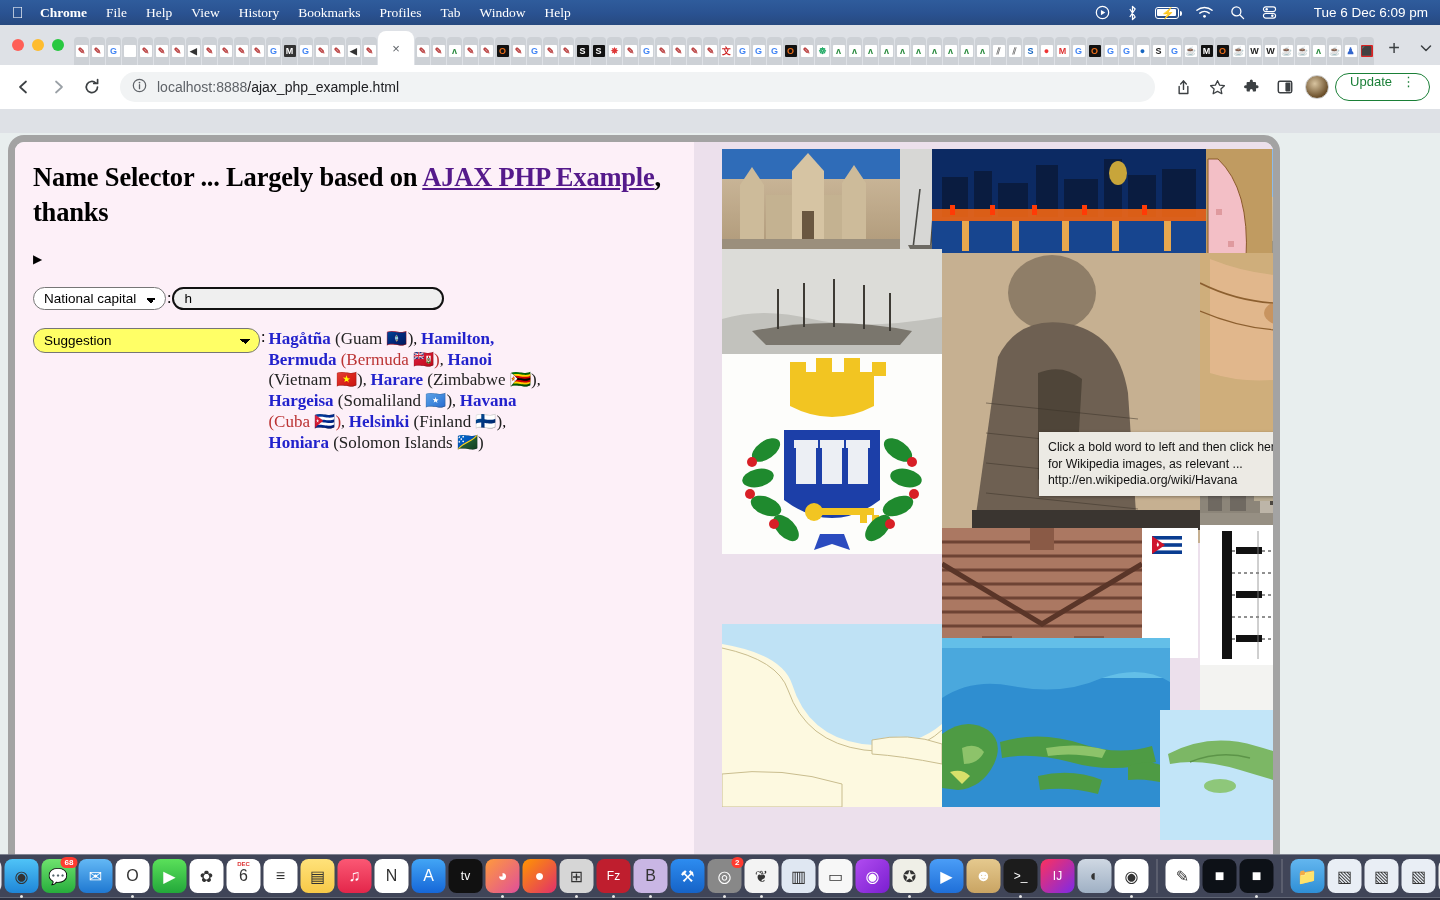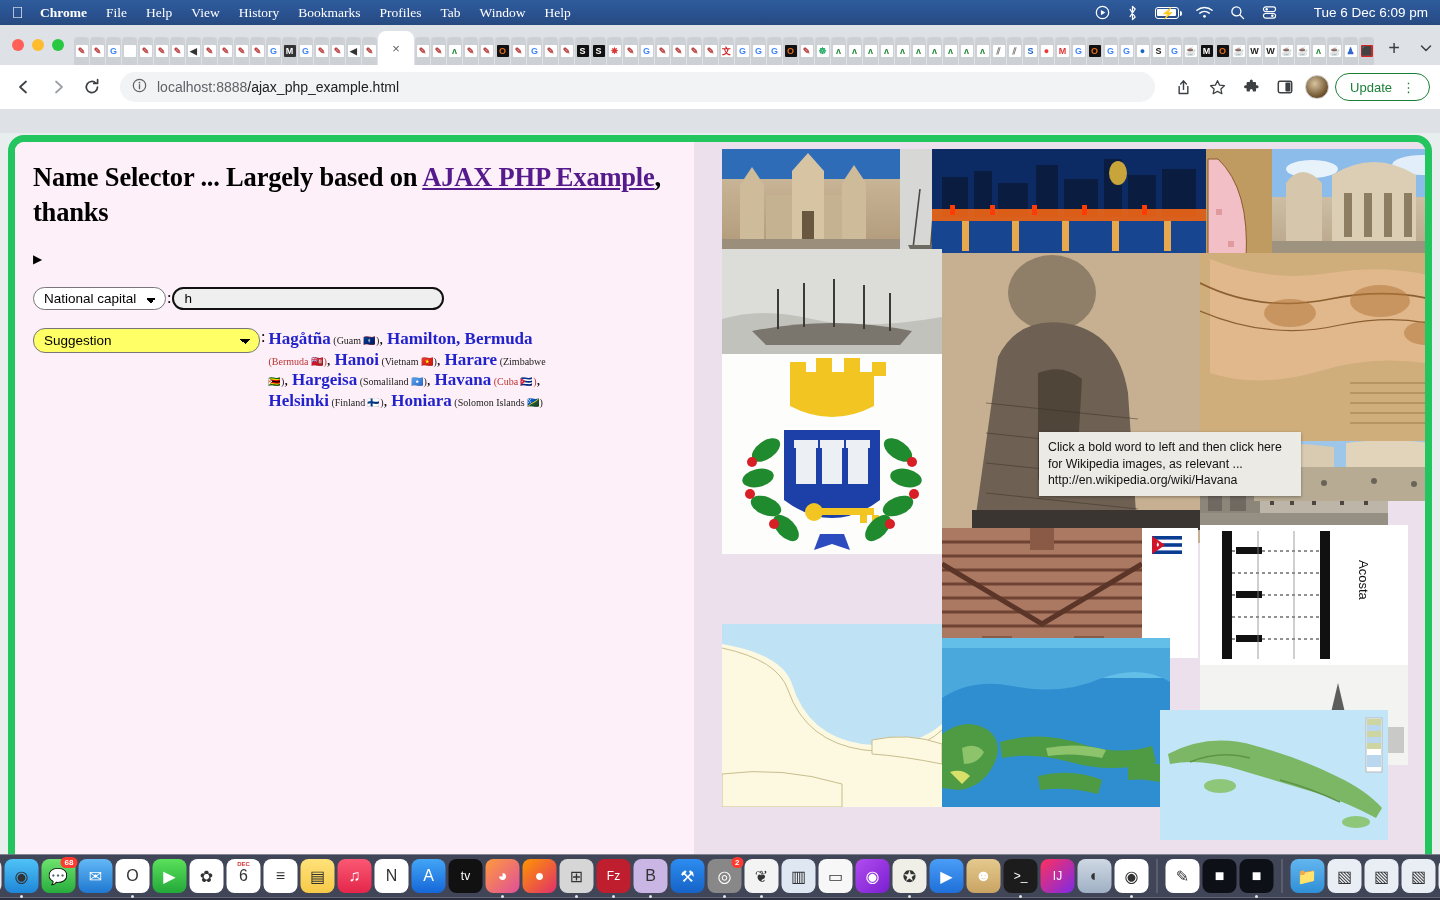--- a/index.html
+++ b/index.html
@@ -56,35 +56,35 @@
   .tb-btn { width: 28px; height: 28px; display: flex; align-items: center; justify-content: center;
             color: #3c4043; border-radius: 50%; flex:none; }
   #omnibox {
     flex: 1; height: 30px; background: #f1f3f4; border-radius: 15px;
     display: flex; align-items: center; padding: 0 12px; gap: 10px; margin: 0 8px;
     font-size: 14px; color: #202124;
   }
   #omnibox .host { color: #5f6368; }
   .update-btn {
     height: 28px; border: 1px solid #1a7f37; color: #1a7f37; border-radius: 14px;
-    display: flex; align-items: center; padding: 0 14px; font-size: 13px; font-weight: 500;
+    display: flex; align-items: flex-start; padding: 0 14px; font-size: 13px; font-weight: 500;
     gap: 10px; flex:none;
   }
   .avatar { width: 24px; height: 24px; border-radius: 50%;
             background: radial-gradient(circle at 40% 35%, #d8c4a0, #6b4f2a 70%); flex:none;
             border:1px solid #ccc; }
 
   
   #viewport {
     position: absolute; top: 108px; left: 0; width: 1440px; height: 747px;
     background: #e8eeee; overflow: hidden;
   }
   #redframe {
-    position: absolute; left: 8px; top: 2px; width: 1424px; height: 740px;
-    border: 7px solid #22c55e; border-radius: 16px; overflow: hidden;
+    position: absolute; left: 8px; top: 2px; width: 1272px; height: 740px;
+    border: 7px solid #a3a3a3; border-radius: 16px; overflow: hidden;
     background: #e8eeee;
   }
   #pagebody { position: absolute; inset: 0; display: flex; }
   #leftpane {
     width: 679px; background: #fdf0f8; padding: 18px 20px 0 18px;
     font-family: "Liberation Serif", serif; color: #000; position: relative;
   }
   #rightpane { flex: 1; background: #ece0ec; position: relative; }
 
   h1#title { font-size: 26.5px; line-height: 1.32; font-weight: bold; letter-spacing: -0.2px; }
@@ -113,21 +113,21 @@
     font-family: "Liberation Sans", sans-serif; font-size: 13.5px;
     padding: 0 10px; color: #000;
   }
 
   .sugg-row { margin-top: 18px; display: flex; align-items: flex-start; }
   #suggestions {
     font-family: "Liberation Serif", serif; font-size: 15.5px; line-height: 1.22;
     width: 282px; margin-left: 2px; padding-top: 1px;
   }
   #suggestions .city { color: #2222cc; font-weight: bold; font-size: 17px; }
-  #suggestions .meta { font-size: 10px; color: #222; }
+  #suggestions .meta { font-size: 17px; color: #222; }
   #suggestions .meta.red { color: #b33; }
 
   
   .mosaic { position: absolute; inset: 0; }
   .ph { position: absolute; overflow: hidden; background-size: cover; }
   #tooltip {
     position: absolute; left: 345px; top: 290px; width: 262px;
     background: #eceae4; color: #111; font-family: "Liberation Sans", sans-serif;
     font-size: 12.3px; line-height: 1.35; padding: 7px 9px; z-index: 40;
     box-shadow: 0 1px 3px rgba(0,0,0,.35);

